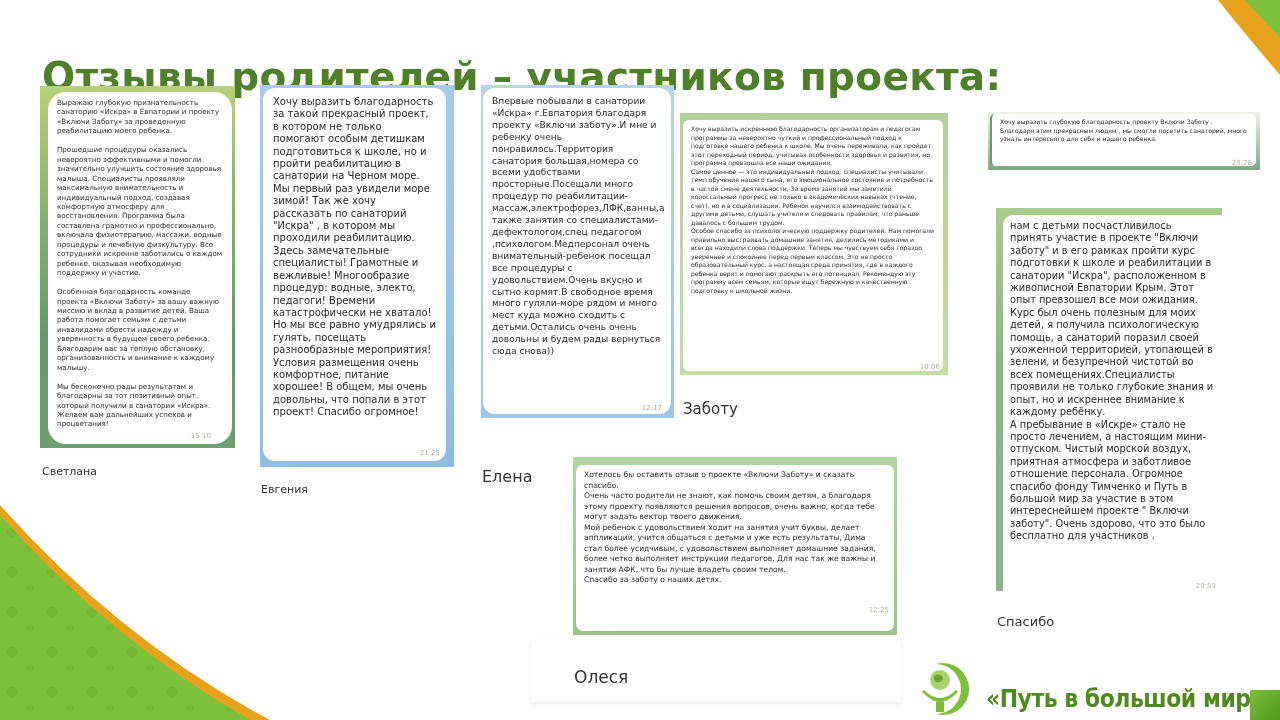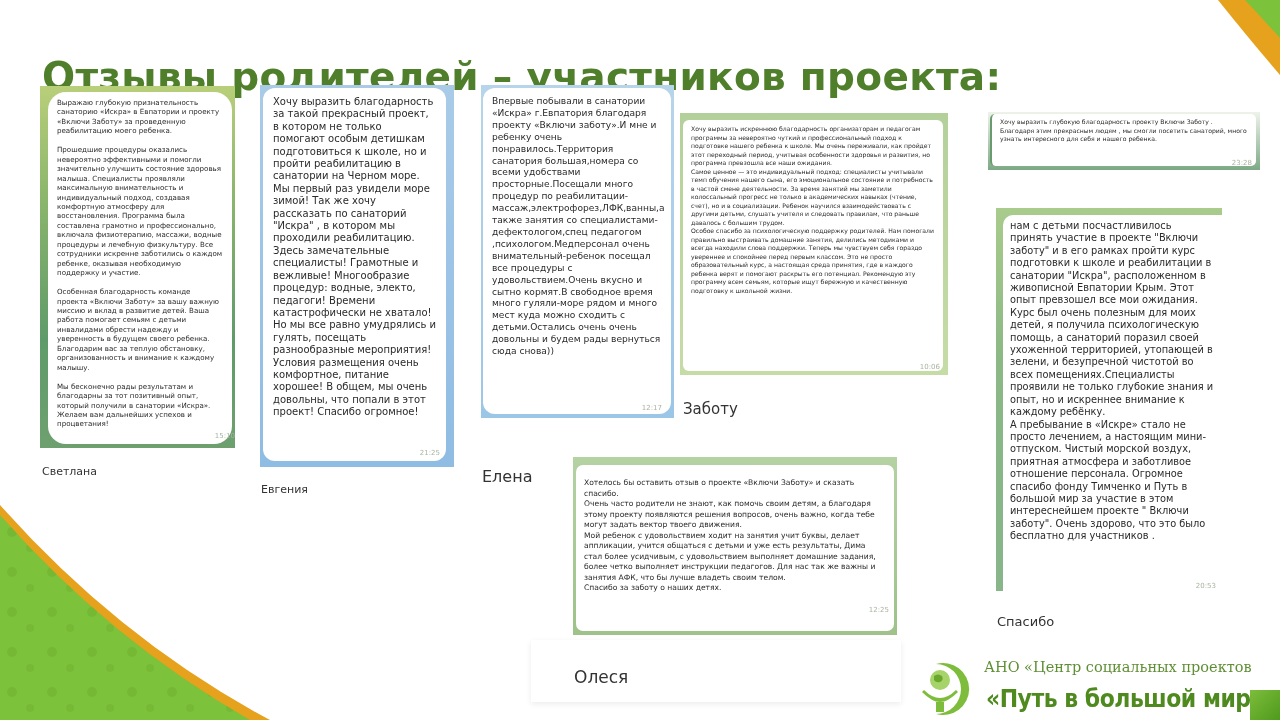--- a/index.html
+++ b/index.html
@@ -20,21 +20,21 @@
       color: #2a2a2a; white-space: pre-line; overflow: hidden;
     }
     .shot .time { position: absolute; color: #a8b4a0; font-size: 7px; }
 
     .name { position: absolute; color: #333; white-space: nowrap; }
 
     
     #s1 { left: 40px; top: 86px; width: 195px; height: 362px;
       background: linear-gradient(180deg, #b9cf7a 0%, #8cb66c 30%, #5f9b6a 70%, #6ea06f 100%); }
     #s1 .bubble { left: 8px; top: 6px; width: 184px; height: 352px; padding: 6px 9px; font-size: 7.1px; line-height: 9.45px; }
-    #s1 .time { right: 0; bottom: 8px; }
+    #s1 .time { right: 24px; bottom: 8px; }
 
     
     #s2 { left: 260px; top: 85px; width: 194px; height: 382px;
       background: linear-gradient(180deg, #a9cbe8 0%, #8fbce3 100%); }
     #s2 .bubble { left: 3px; top: 3px; width: 183px; height: 373px; padding: 8px 10px; font-size: 10px; line-height: 12.4px; border-radius: 12px; }
     #s2 .time { right: 14px; bottom: 10px; margin-top: 15px; }
 
     
     #s3 { left: 481px; top: 85px; width: 193px; height: 333px;
       background: linear-gradient(180deg, #b7d5ea 0%, #9cc6e6 100%); }
@@ -55,21 +55,21 @@
 
     
     #s6 { left: 996px; top: 208px; width: 226px; height: 383px;
       background: linear-gradient(180deg, #a9cb8c 0%, #8bb885 40%, #88b58a 100%); padding-left: 8px; }
     #s6 .bubble { left: 7px; top: 7px; width: 219px; height: 376px; padding: 5px 7px; font-size: 9.8px; line-height: 12.4px; border-radius: 10px 0 0 0; }
     #s6 .time { right: 6px; bottom: 1px; }
 
     
     #s7 { left: 573px; top: 457px; width: 324px; height: 178px;
       background: linear-gradient(180deg, #b4d2a2 0%, #9ec28a 100%); }
-    #s7 .bubble { left: 3px; top: 8px; width: 318px; height: 166px; padding: 13px 8px; font-size: 7.6px; line-height: 10.5px; border-radius: 7px; }
+    #s7 .bubble { left: 3px; top: 8px; width: 318px; height: 166px; padding: 5px 8px; font-size: 7.6px; line-height: 10.5px; border-radius: 7px; }
     #s7 .time { right: 8px; bottom: 21px; margin-top: 32px; }
 
     .olesya-panel { position: absolute; left: 531px; top: 640px; width: 370px; height: 62px; background: #ffffff; box-shadow: 0 2px 6px rgba(0,0,0,0.08); }
 
     .logo { position: absolute; left: 908px; top: 650px; width: 372px; height: 70px; }
     .logo .mark { position: absolute; left: 6px; top: 12px; width: 58px; height: 54px; }
     .logo .org { position: absolute; left: 76px; top: 9px; font-family: "DejaVu Serif", serif; font-size: 14.5px; color: #5f8f34; white-space: nowrap; }
     .logo .brand { position: absolute; left: 78px; top: 35px; font-family: "DejaVu Sans", sans-serif; font-weight: bold; font-size: 22px; color: #4f8a1e; white-space: nowrap; letter-spacing: -0.5px; transform: scaleY(1.12); transform-origin: left top; }
     .logo .corner { position: absolute; right: 0; bottom: 0; width: 30px; height: 30px; background: linear-gradient(135deg, #7dbd3b, #4f9a1c); }
   </style>
@@ -149,16 +149,15 @@
 <div class="name" style="left:574px;top:667px;font-size:17px;">Олеся</div>
 
 <div class="logo">
   <svg class="mark" viewBox="0 0 58 54" width="58" height="54">
     <path d="M22 2 A 26 26 0 1 1 22 52 A 20 20 0 1 0 22 2 Z" fill="#7dbd3b"></path>
     <circle cx="26" cy="18" r="10" fill="#a6d36a"></circle>
     <path d="M20 14 q4 -3 8 0 q2 4 -2 6 q-4 1 -6 -2 Z" fill="#6aa82c"></path>
     <path d="M8 30 q10 10 18 10 q8 0 18 -10 l-2 -2 q-8 8 -16 8 q-8 0 -16 -8 Z" fill="#7dbd3b"></path>
     <rect x="22" y="40" width="8" height="10" fill="#7dbd3b"></rect>
   </svg>
-  <div class="org">АНО «Центр социальных проектов</div>
   <div class="brand">«Путь в большой мир»</div>
   <div class="corner"></div>
 </div>
 
 </body></html>

